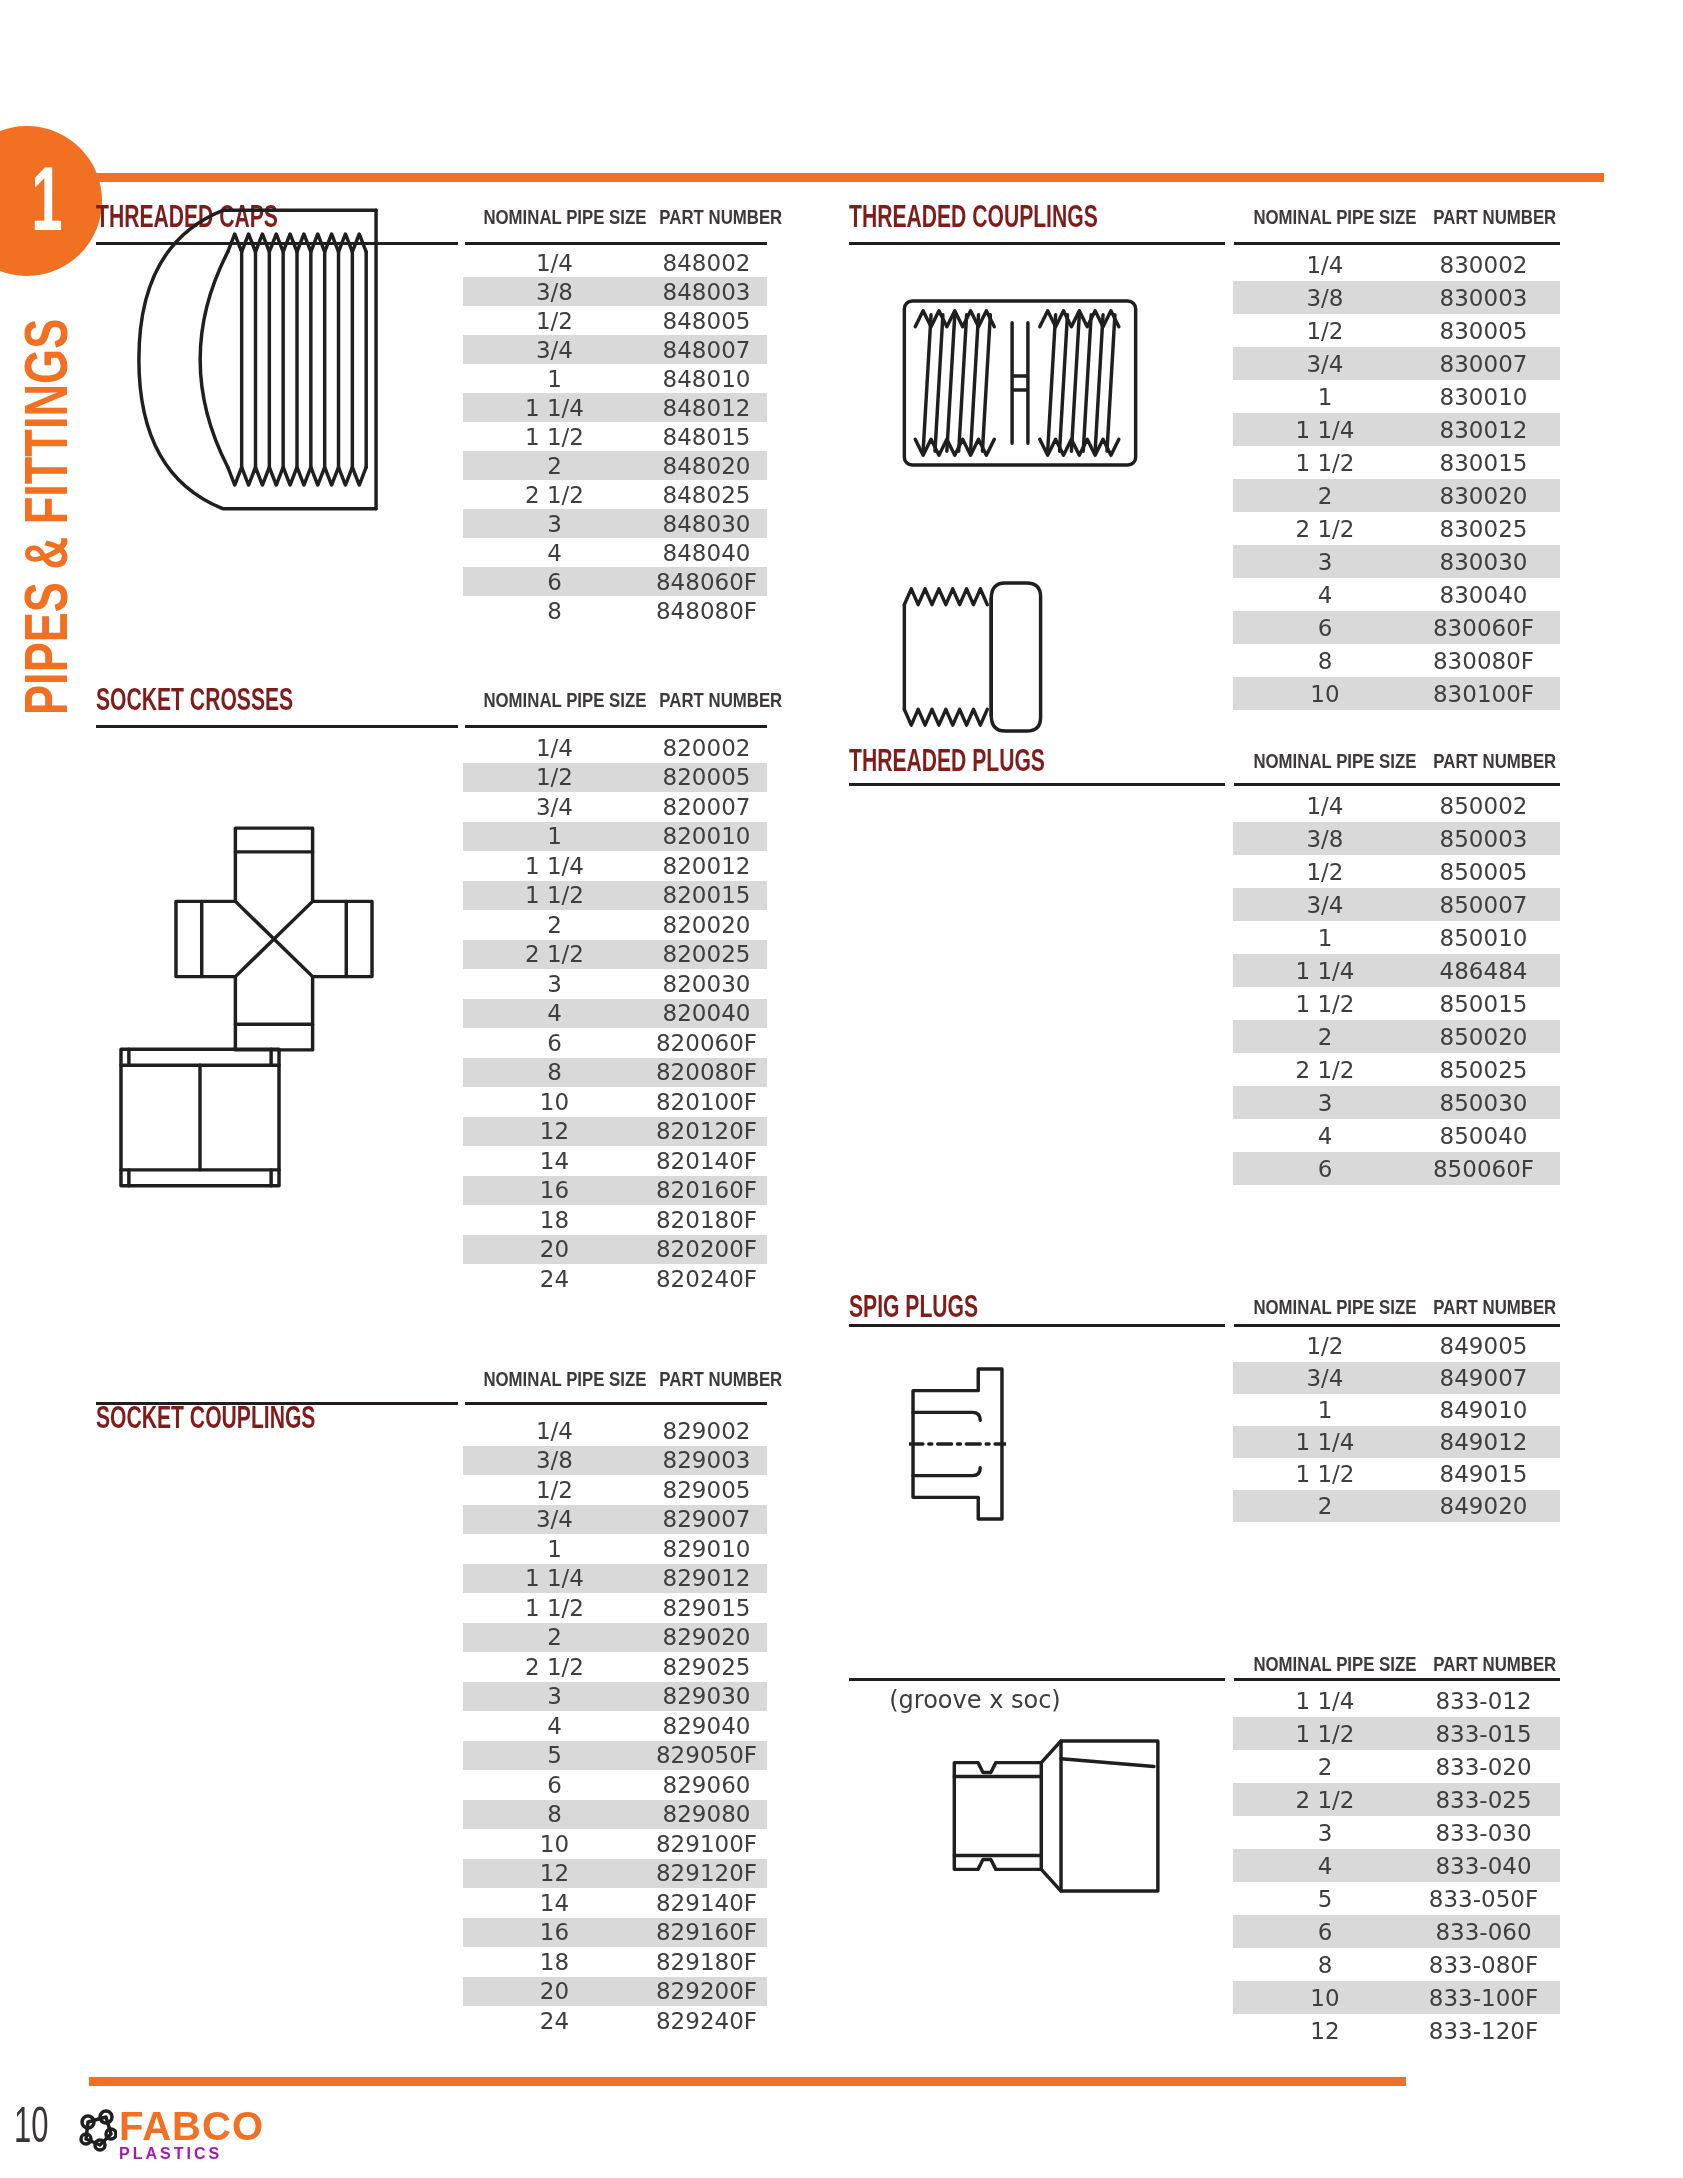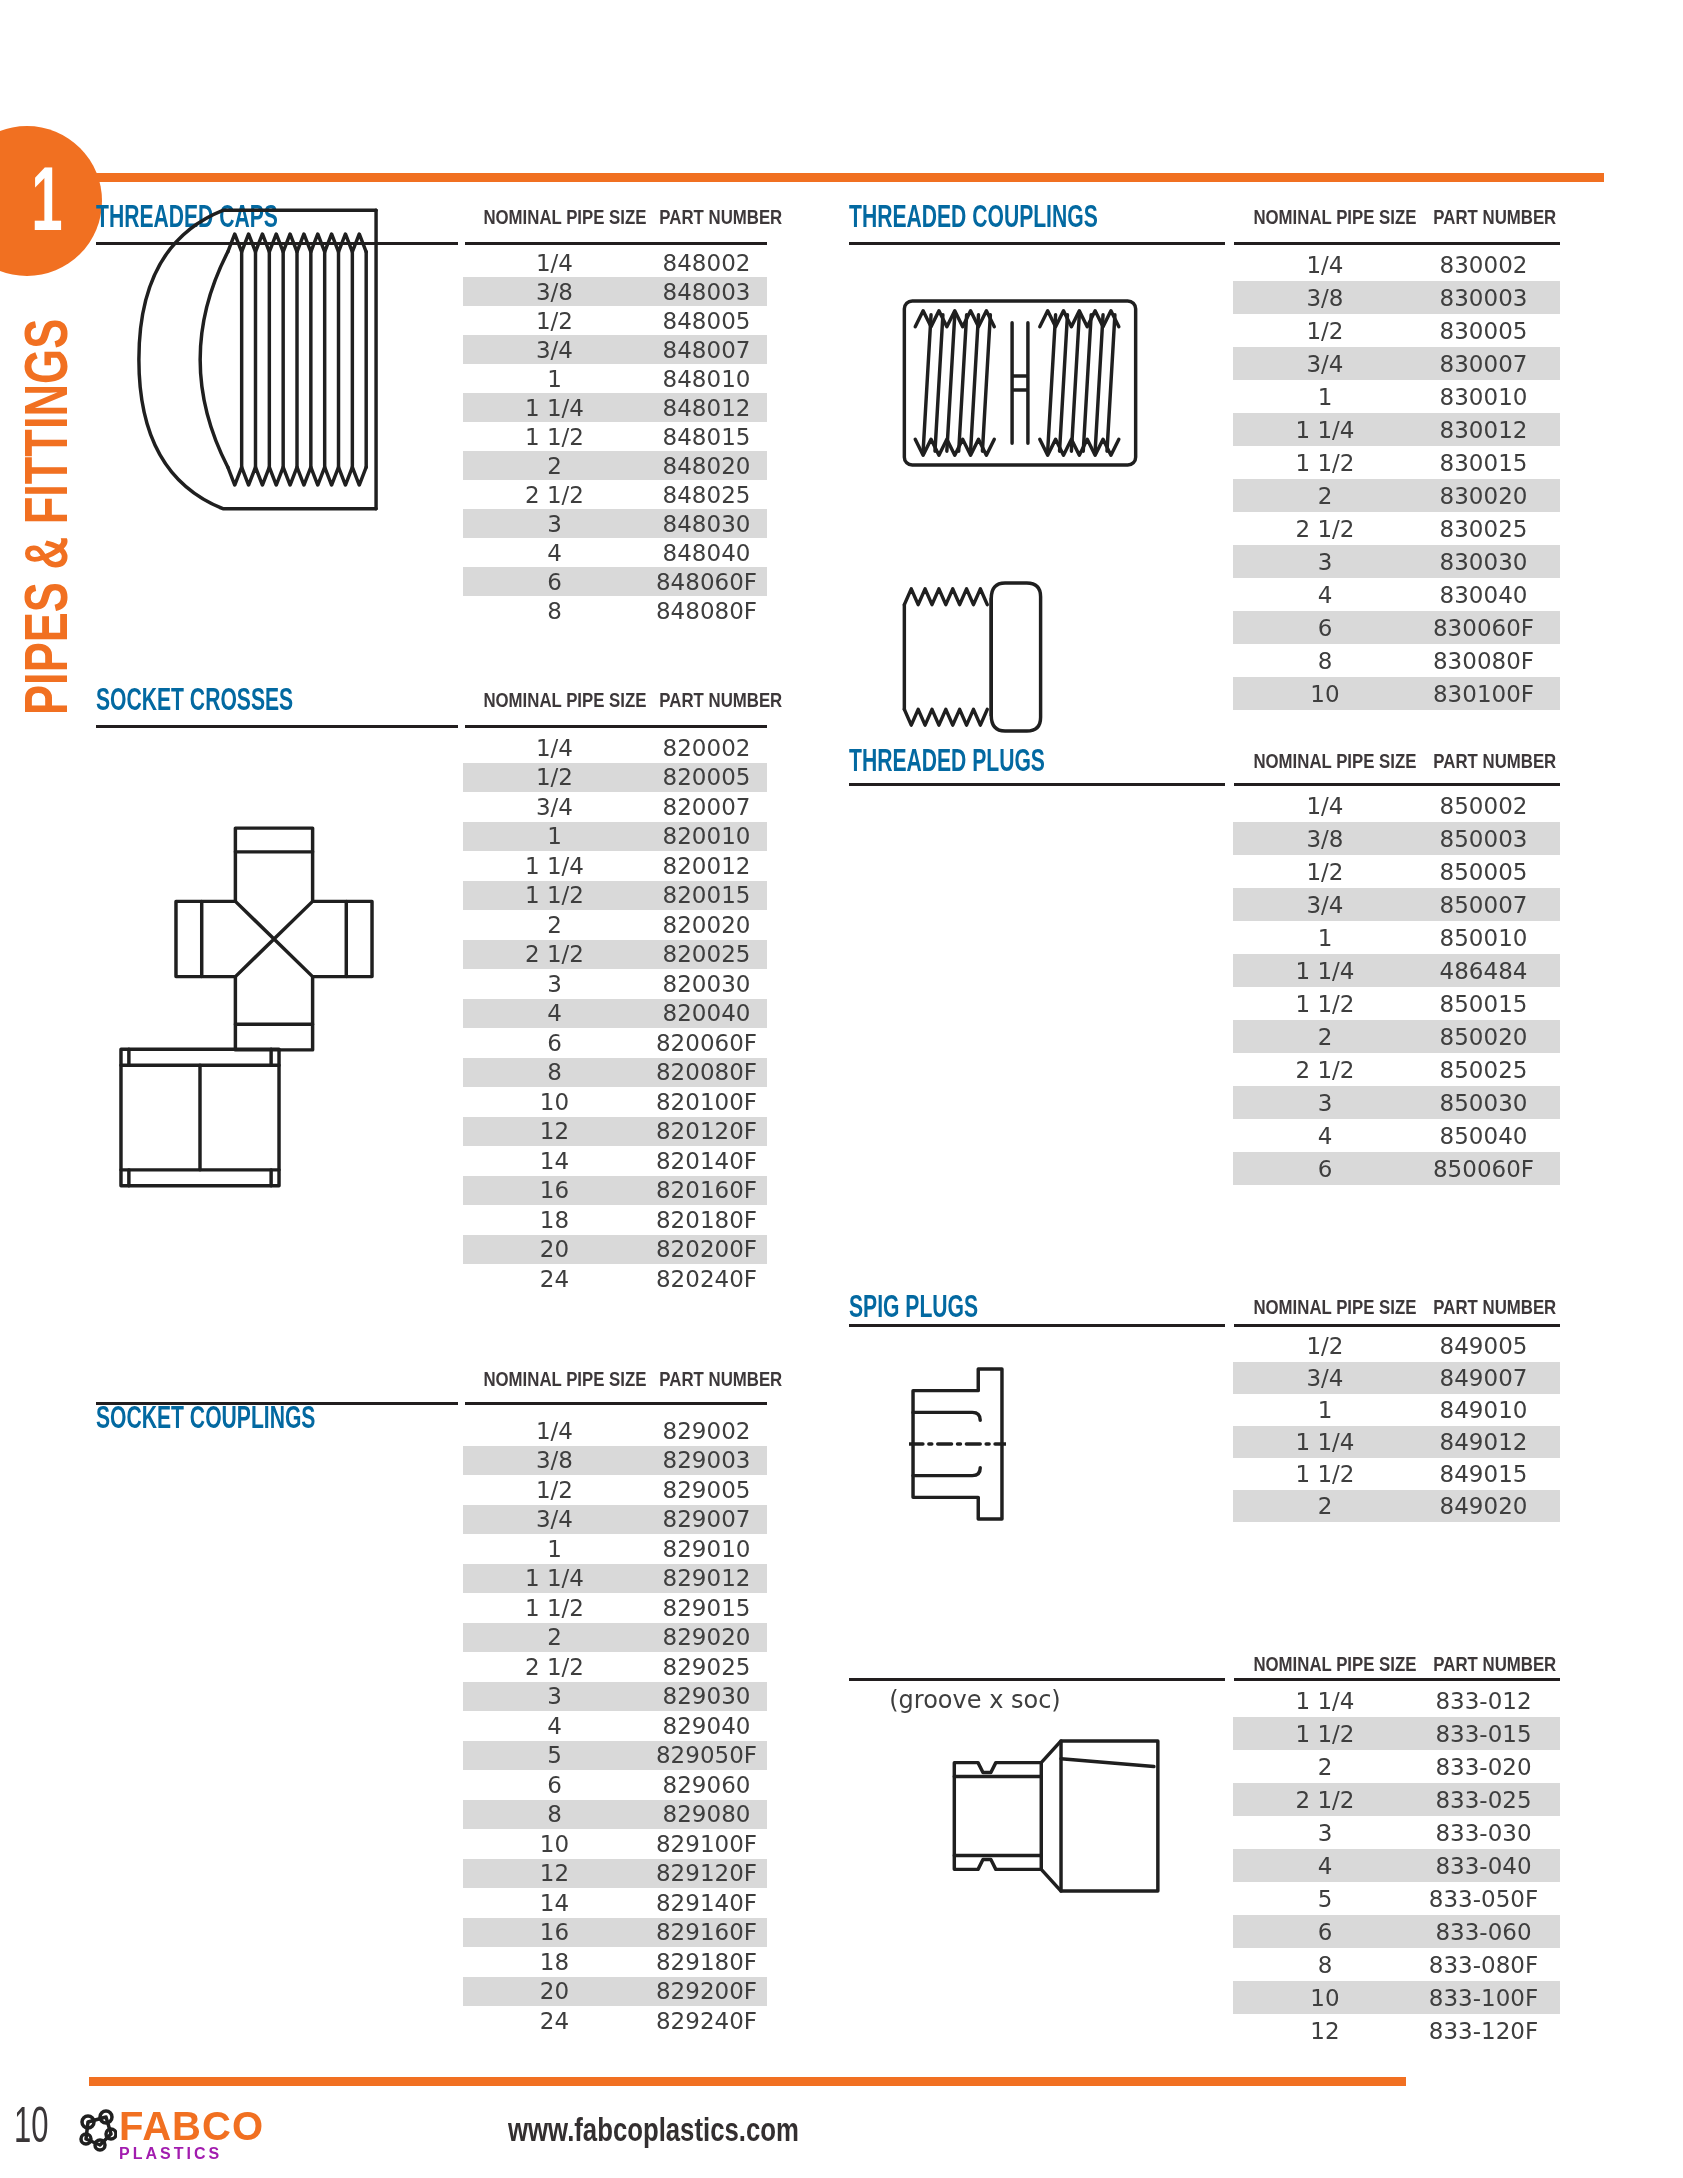--- a/index.html
+++ b/index.html
@@ -13,21 +13,21 @@
   
   .circle{position:absolute;left:-48px;top:126px;width:150px;height:150px;border-radius:50%;
           background:#F17021;}
   .circle>span{position:absolute;left:95px;top:50%;transform:translate(-50%,-52%) scaleX(.62);
           font-family:"Liberation Sans",sans-serif;font-weight:bold;font-size:91px;color:#fff;}
   .vlabel{position:absolute;left:16px;top:715px;font-family:"Liberation Sans",sans-serif;
           font-weight:bold;font-size:61px;line-height:1;color:#F17021;white-space:nowrap;
           transform:rotate(-90deg) scaleX(.74);transform-origin:0 0;}
   
   .shead{position:absolute;font-family:"Liberation Sans",sans-serif;font-weight:bold;
-         font-size:32px;line-height:36px;color:#0369a1;white-space:nowrap;}
+         font-size:32px;line-height:36px;color:#7f1d1d;white-space:nowrap;}
   .shead>span{display:inline-block;transform:scaleX(.66);transform-origin:0 50%;}
   .chead{position:absolute;text-align:center;font-family:"Liberation Sans",sans-serif;
          font-weight:bold;font-size:21px;line-height:34px;color:#3d383a;white-space:nowrap;}
   .chead>span{display:inline-block;transform:scaleX(.8);transform-origin:50% 50%;}
   .note{position:absolute;text-align:center;font-size:24px;color:#3e3e3e;line-height:33px;}
   .rule{position:absolute;height:3px;background:#221e1f;}
   
   .ltable,.rtable{position:absolute;}
   .ltable{width:304px;}
   .rtable{width:327px;}
@@ -562,16 +562,15 @@
     <circle cx="9" cy="13" r="6" fill="#221e1f" stroke="none"></circle>
     <circle cx="27" cy="8" r="6" fill="#221e1f" stroke="none"></circle>
     <circle cx="32" cy="25" r="5" fill="#F17021" stroke="none"></circle>
     <circle cx="21" cy="36" r="5" fill="#F17021" stroke="none"></circle>
     <circle cx="7" cy="30" r="5" fill="#F17021" stroke="none"></circle>
   </svg>
   <div class="fabco">
     <span class="fname">FABCO</span>
     <span class="fsub">PLASTICS</span>
   </div>
-  <div class="url"><span>www.fabcoplastics.com</span></div>
 
 </div>
 
 
 </body></html>

